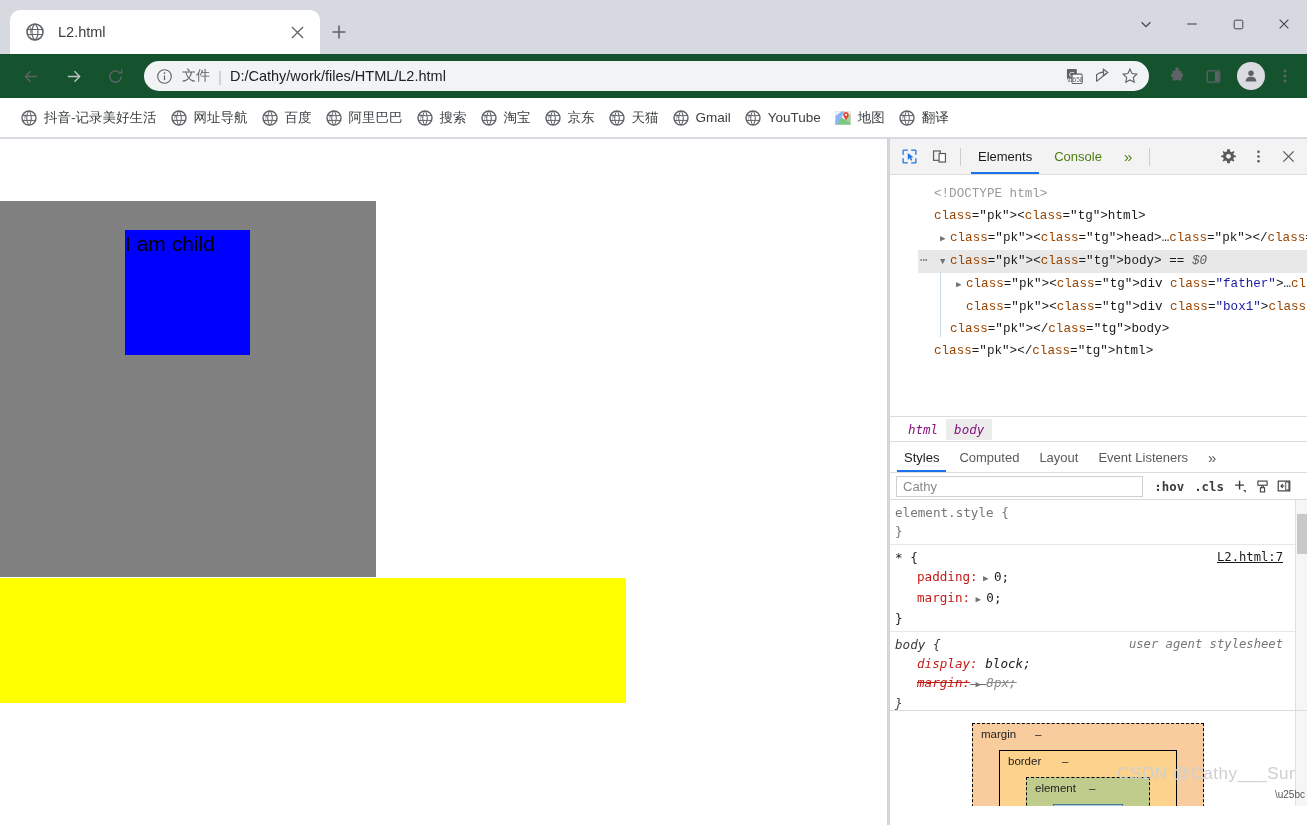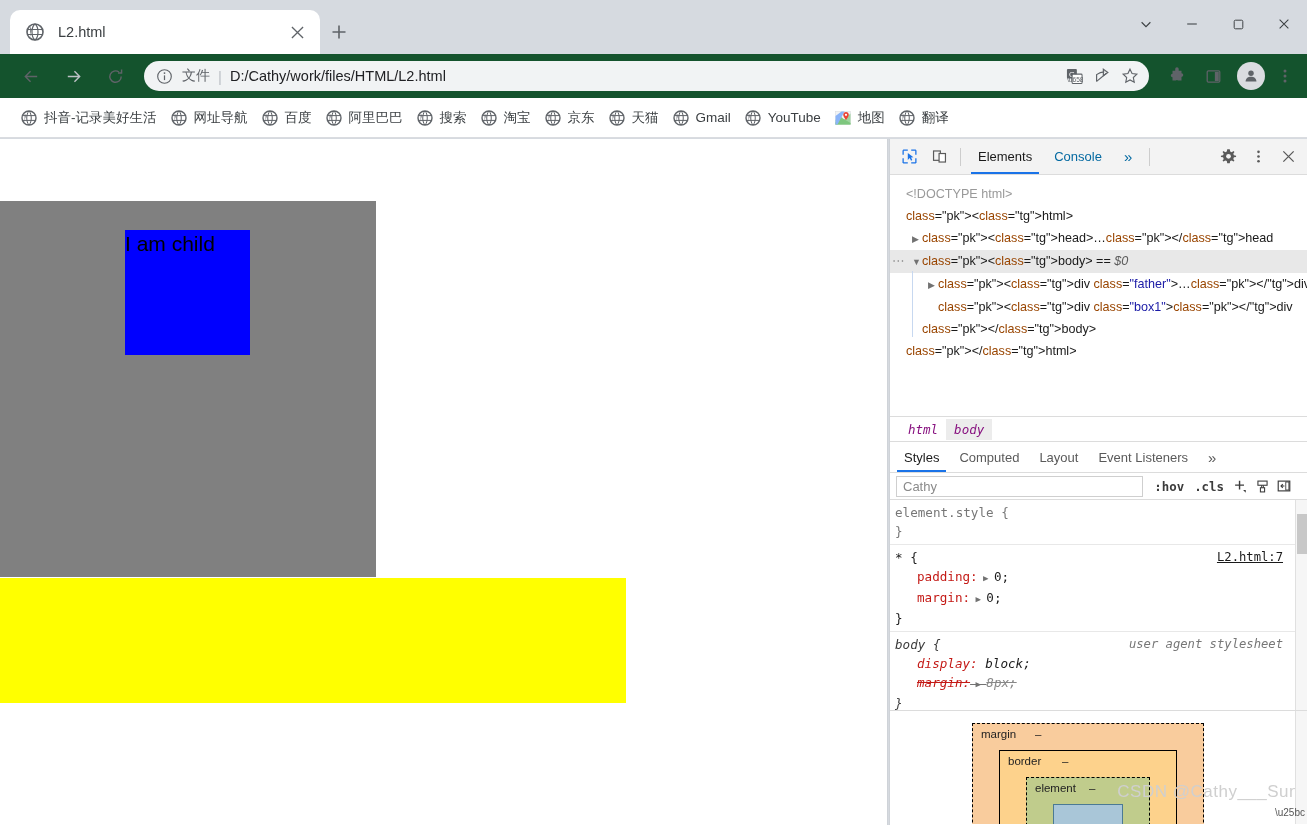--- a/index.html
+++ b/index.html
@@ -202,40 +202,41 @@
     display: flex; align-items: center; justify-content: center;
     color: #5a5a5a; border-radius: 3px; margin: 0 1px;
   }
   .dt-tb-btn.active { color: #1a73e8; }
   .dt-divider {
     width: 1px; height: 18px; background: #cdcdcd; margin: 0 6px;
   }
   .dt-tab {
     height: 35px; padding: 0 11px;
     display: flex; align-items: center;
-    font-size: 13px; color: #0369a1;
+    font-size: 13px; color: #4d7c0f;
     position: relative;
   }
   .dt-tab.selected { color: #1a1a1a; }
   .dt-tab.selected::after {
     content: ''; position: absolute; left: 4px; right: 4px; bottom: 0;
     height: 2px; background: #1a73e8;
   }
   .dt-tb-spacer { flex: 1 1 auto; }
 
   
   .dom-tree {
     padding: 8px 0 8px 0;
-    font-family: Liberation Sans, sans-serif;
+    font-family: Liberation Mono, monospace;
     font-size: 12.6px;
     line-height: 22px;
     color: #1a1a1a;
     height: 241px;
     overflow: hidden;
     position: relative;
+    margin-left: 28px;
   }
   .dom-line { padding-left: 10px; white-space: nowrap; position: relative; }
   .dom-line.selected { background: #e8e8e8; }
   .at { color: #994500; }
   .av { color: #1a1aa6; }
   .cm { color: #999999; }
   .pk { color: #1a1a1a; }
   .ital { font-style: italic; color: #5a5a5a; }
   .tri {
     display: inline-block; width: 10px;
@@ -340,21 +341,21 @@
     background: #f6f6f6; border-left: 1px solid #e0e0e0;
   }
   .sthumb {
     position: absolute; left: 1px; width: 10px;
     background: #c8c8c8; border-radius: 0;
   }
 
   
   .boxmodel-wrap {
     position: relative;
-    height: 114px;
+    height: 96px;
     background: #ffffff;
     border-top: 1px solid #dcdcdc;
     overflow: hidden;
     text-align: center;
   }
   .bm-margin {
     position: absolute; left: 82px; top: 12px;
     width: 232px; height: 130px;
     background: #f9cc9d;
     border: 1px dashed #000;

